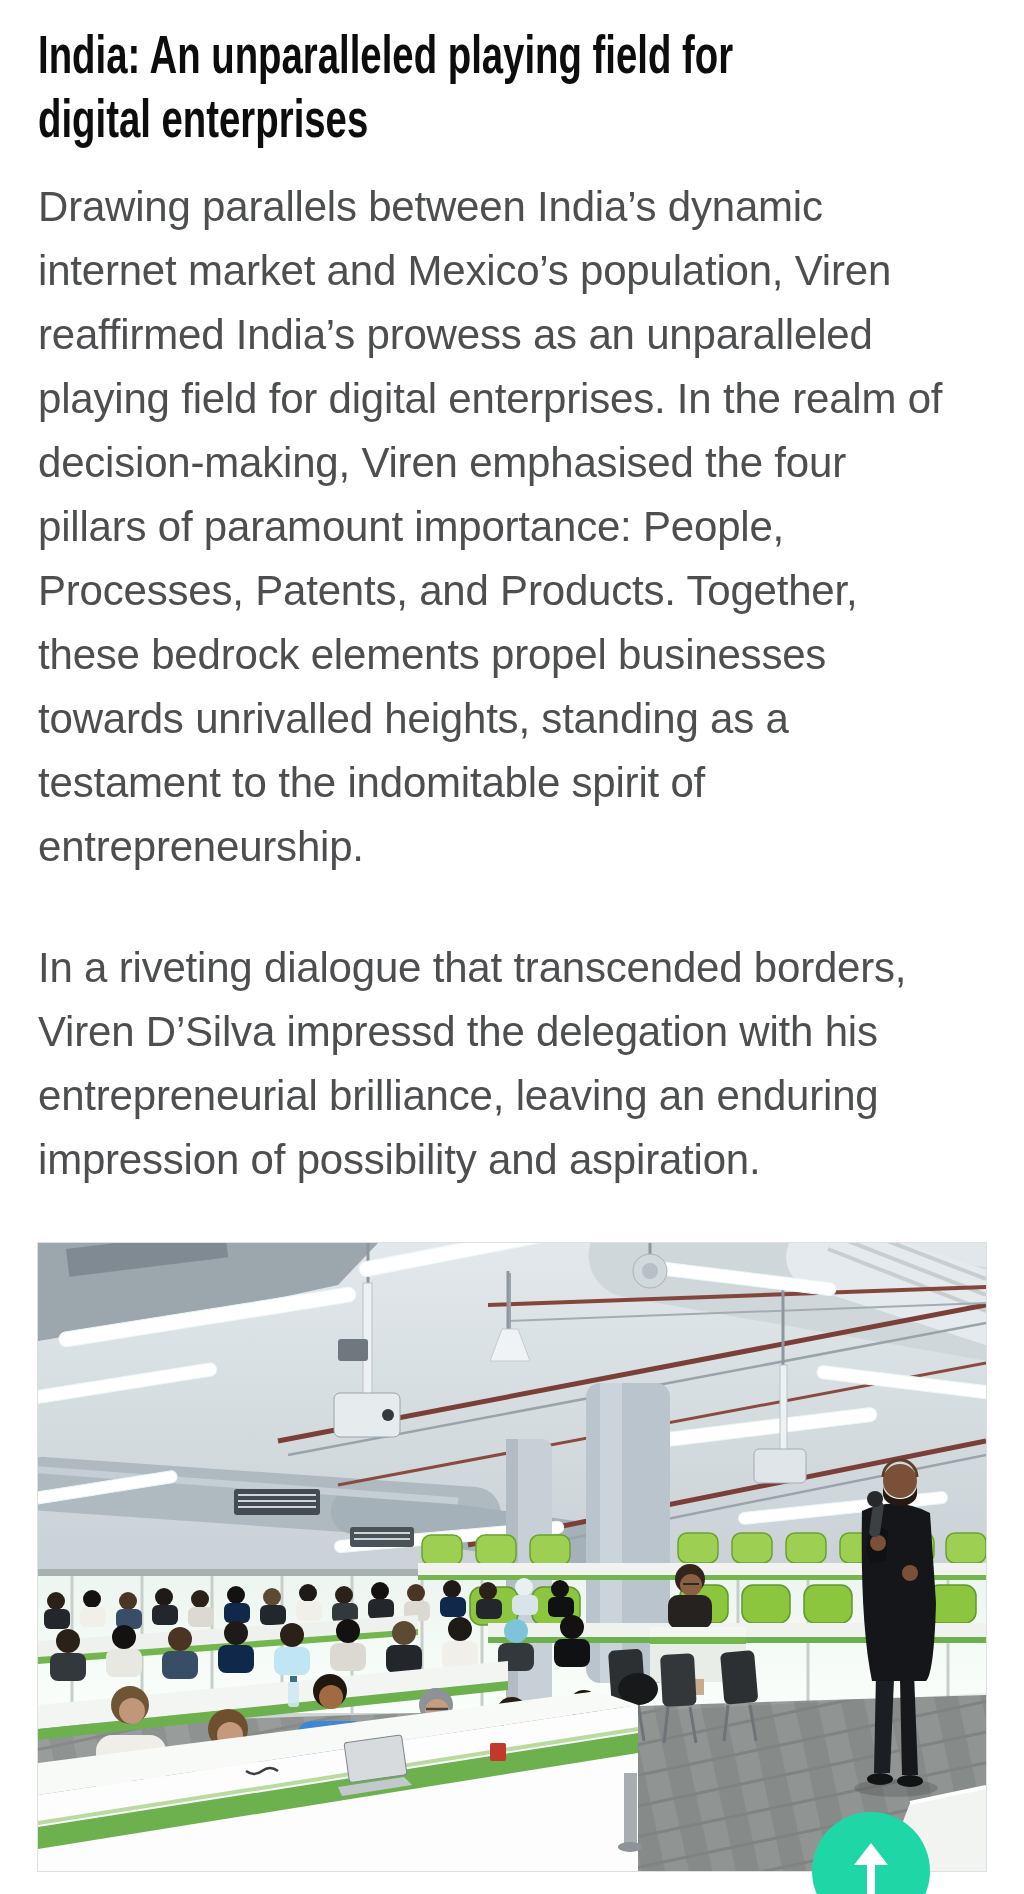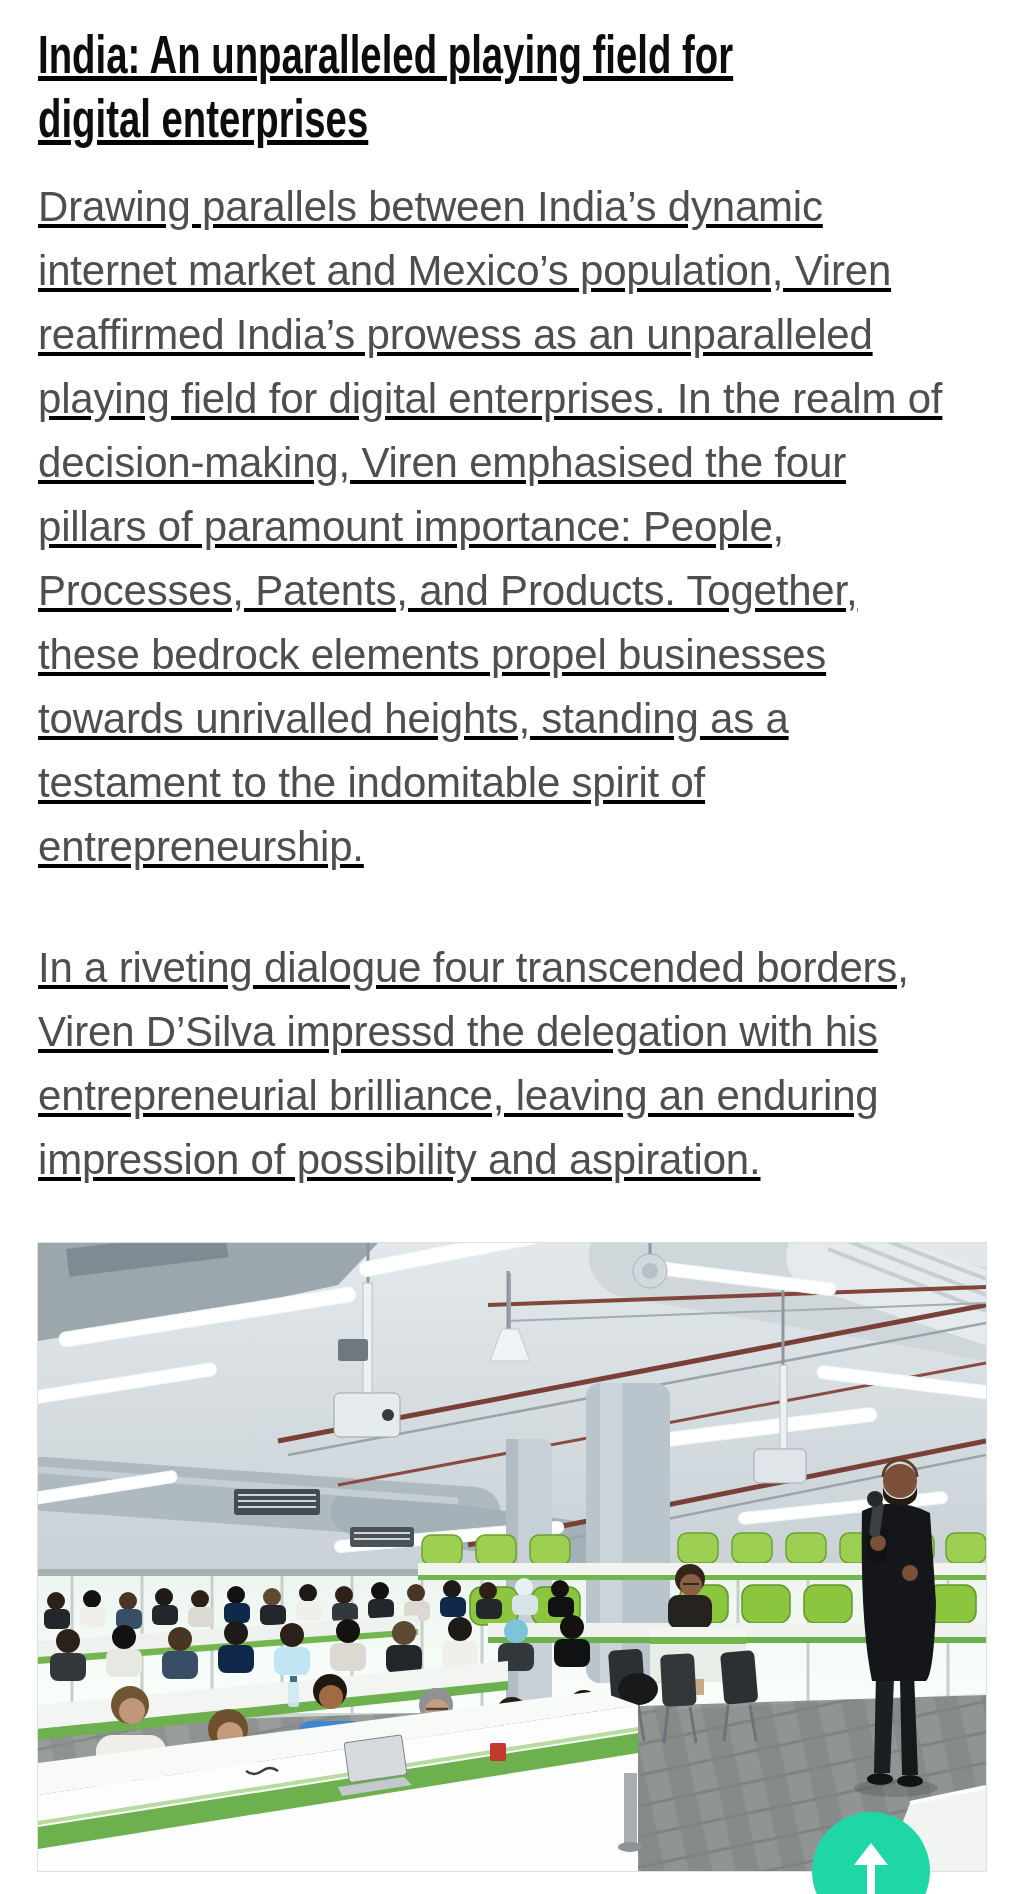--- a/index.html
+++ b/index.html
@@ -1,21 +1,21 @@
 <!DOCTYPE html>
 <html><head>
 <meta charset="utf-8">
 <style>
   html,body{margin:0;padding:0;}
   body{
     width:1024px;height:1894px;overflow:hidden;position:relative;
     background:#ffffff;
     font-family:"Liberation Sans", sans-serif;
   }
-  .content{position:relative;width:948px;margin-left:38px;text-decoration:underline;}
+  .content{position:relative;width:948px;margin-left:38px;}
   .article-title{
     margin:22px 0 0 0;
     font-size:54px;line-height:64px;font-weight:700;
     color:#0d0d0d;letter-spacing:0;
     white-space:pre-line;
     width:1400px;
     transform:scaleX(0.71);
     transform-origin:0 0;
   }
   .para{
@@ -50,21 +50,21 @@
 reaffirmed India’s prowess as an unparalleled
 playing field for digital enterprises. In the realm of
 decision-making, Viren emphasised the four
 pillars of paramount importance: People,
 Processes, Patents, and Products. Together,
 these bedrock elements propel businesses
 towards unrivalled heights, standing as a
 testament to the indomitable spirit of
 entrepreneurship.</p>
 
-  <p class="para p2">In a riveting dialogue four transcended borders,
+  <p class="para p2">In a riveting dialogue that transcended borders,
 Viren D’Silva impressd the delegation with his
 entrepreneurial brilliance, leaving an enduring
 impression of possibility and aspiration.</p>
 
   <figure class="photo-figure" role="img" aria-label="Lecture hall: audience seated at long white desks with green stripes on the left, rows of empty green chairs on the right, bright windows, exposed ceiling with ducts and fluorescent lights, and a speaker dressed in black holding a microphone standing on the right">
     <svg width="948" height="628" viewBox="0 0 948 628" xmlns="http://www.w3.org/2000/svg">
       <defs>
         <linearGradient id="ceil" x1="0" y1="0" x2="0" y2="1">
           <stop offset="0" stop-color="#e2e8eb"></stop>
             <stop offset="1" stop-color="#c8d0d5"></stop>

